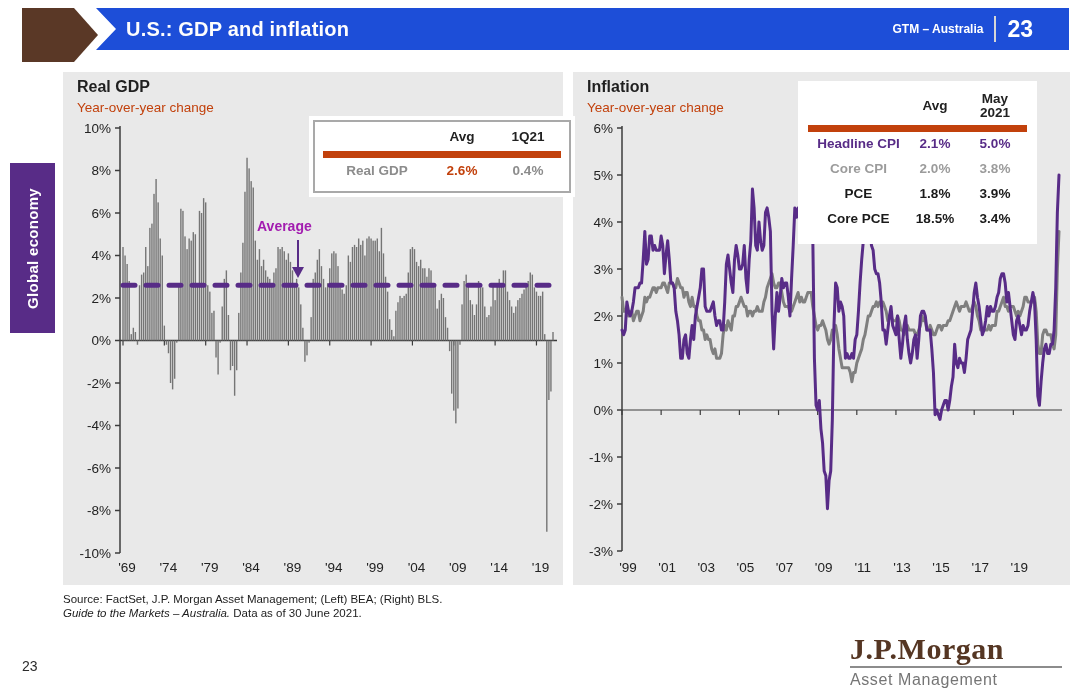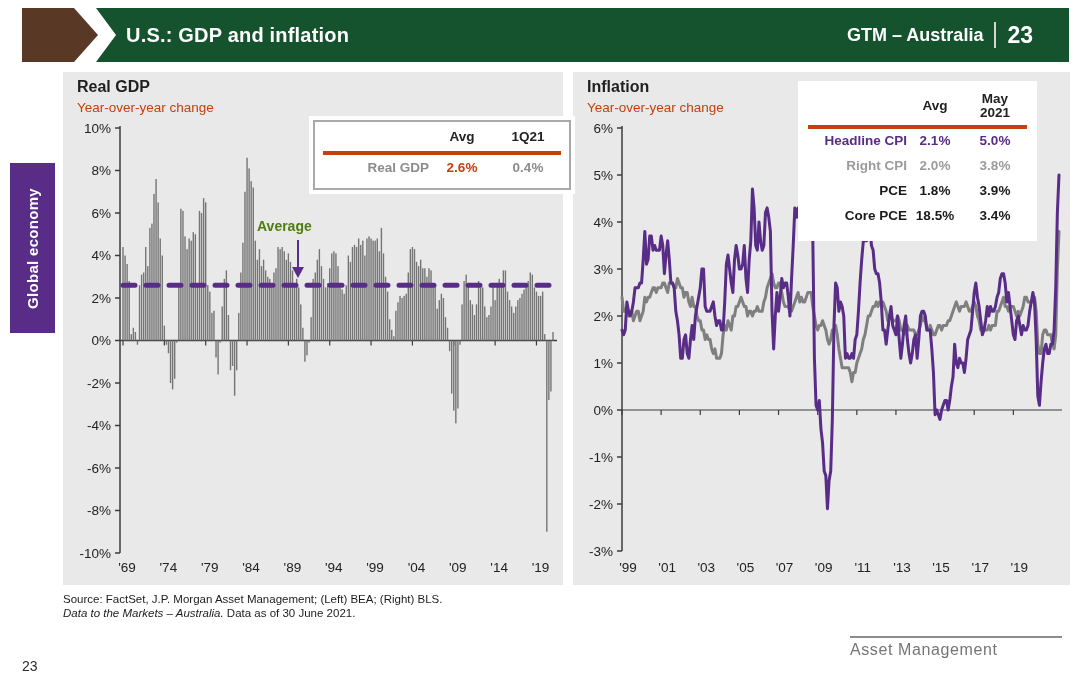--- a/index.html
+++ b/index.html
@@ -5,26 +5,26 @@
   html,body{margin:0;padding:0;}
   body{
     width:1077px;height:695px;position:relative;overflow:hidden;
     background:#ffffff;font-family:"Liberation Sans",sans-serif;
   }
   .abs{position:absolute;}
 
   
   #hdr-brown{left:22px;top:8px;width:76px;height:54px;background:#5a3826;
     clip-path:polygon(0 0,52px 0,100% 50%,52px 100%,0 100%);}
-  #hdr-bar{left:96px;top:8px;width:973px;height:54px;background:#14532d;
+  #hdr-bar{left:96px;top:8px;width:973px;height:42px;background:#1d4ed8;
     clip-path:polygon(0 0,100% 0,100% 100%,0 100%,20px 50%);
     display:flex;align-items:center;}
   .hdr-title{color:#fdfdfd;font-size:20px;font-weight:bold;margin-left:30px;letter-spacing:.2px;}
   .hdr-right{margin-left:auto;margin-right:36px;display:flex;align-items:center;gap:11px;color:#fff;}
-  .gtm{font-size:18px;font-weight:bold;}
+  .gtm{font-size:12px;font-weight:bold;}
   .hdr-sep{width:2px;height:26px;background:#d6d6d6;}
   .hdr-page{font-size:23px;font-weight:bold;}
 
   
   #side-tab{left:10px;top:163px;width:45px;height:170px;background:#582c87;
     display:flex;align-items:center;justify-content:center;}
   #side-tab span{writing-mode:vertical-rl;transform:rotate(180deg);
     color:#fff;font-size:15px;font-weight:bold;letter-spacing:.3px;}
 
   
@@ -36,27 +36,27 @@
   svg.chart{position:absolute;left:0;top:0;}
 
   
   .stat{position:absolute;background:#fff;box-shadow:0 0 0 4px #fff;z-index:5;}
   #gdp-table{left:250px;top:48px;width:238px;border:2px solid #a9a9a9;padding:2px 8px 6px;}
   #inf-table{left:229px;top:13px;width:219px;padding:2px 6px 8px;}
   .trow{display:grid;align-items:center;}
   #gdp-table .trow{grid-template-columns:1fr 66px 66px;height:27px;}
   #inf-table .trow{grid-template-columns:1fr 56px 64px;height:25px;}
   #inf-table .trow.thead{height:38px;}
-  .trow.thead{border-bottom:4px solid #c2410c;}
+  .trow.thead{border-bottom:7px solid #c2410c;}
   .cell{text-align:center;font-size:13.5px;font-weight:bold;color:#222;line-height:1.05;}
-  .cell.lbl{text-align:right;padding-left:2px;}
+  .cell.lbl{text-align:center;padding-left:2px;}
   .cell .narrow{display:inline-block;max-width:46px;}
 
   
-  #avg-label{left:194px;top:146px;color:#4d7c0f;font-size:14px;font-weight:bold;}
+  #avg-label{left:194px;top:146px;color:#a21caf;font-size:14px;font-weight:bold;}
 
   
   #src1{left:63px;top:593px;font-size:11.5px;color:#1c1c1c;}
   #src2{left:63px;top:607px;font-size:11.5px;color:#1c1c1c;}
   #src2 .it{font-style:italic;}
   #page-num{left:22px;top:658px;font-size:14px;color:#2b2b2b;}
   #logo{right:15px;top:634px;text-align:left;width:212px;}
   #logo .wordmark{font-family:"Liberation Serif",serif;font-weight:bold;font-size:30px;
     color:#553623;letter-spacing:.5px;line-height:1;}
   #logo .rule{height:2px;background:#8c8c8c;margin:2px 0 3px 0;}
@@ -421,38 +421,39 @@
         <span class="cell lbl"></span>
         <span class="cell"><span class="narrow">Avg</span></span>
         <span class="cell"><span class="narrow">May 2021</span></span>
       </div>
       <div class="trow">
         <span class="cell lbl" style="color:#582c87">Headline CPI</span>
         <span class="cell" style="color:#582c87">2.1%</span>
         <span class="cell" style="color:#582c87">5.0%</span>
       </div>
       <div class="trow">
-        <span class="cell lbl" style="color:#9b9b9b">Right CPI</span>
+        <span class="cell lbl" style="color:#9b9b9b">Core CPI</span>
         <span class="cell" style="color:#9b9b9b">2.0%</span>
         <span class="cell" style="color:#9b9b9b">3.8%</span>
       </div>
       <div class="trow">
         <span class="cell lbl" style="color:#1a1a1a">PCE</span>
         <span class="cell" style="color:#1a1a1a">1.8%</span>
         <span class="cell" style="color:#1a1a1a">3.9%</span>
       </div>
       <div class="trow">
         <span class="cell lbl" style="color:#1a1a1a">Core PCE</span>
         <span class="cell" style="color:#1a1a1a">18.5%</span>
         <span class="cell" style="color:#1a1a1a">3.4%</span>
       </div>
     </div>
 </div>
 
 <div class="abs" id="src1">Source: FactSet, J.P. Morgan Asset Management; (Left) BEA; (Right) BLS.</div>
 <div class="abs" id="src2">
-  <span class="it">Data to the Markets – Australia.</span><span> Data as of 30 June 2021.</span>
+  <span class="it">Guide to the Markets – Australia.</span><span> Data as of 30 June 2021.</span>
 </div>
 <div class="abs" id="page-num">23</div>
 <div class="abs" id="logo">
+  <div class="wordmark">J.P.Morgan</div>
   <div class="rule"></div>
   <div class="sub">Asset Management</div>
 </div>
 
 </body></html>

